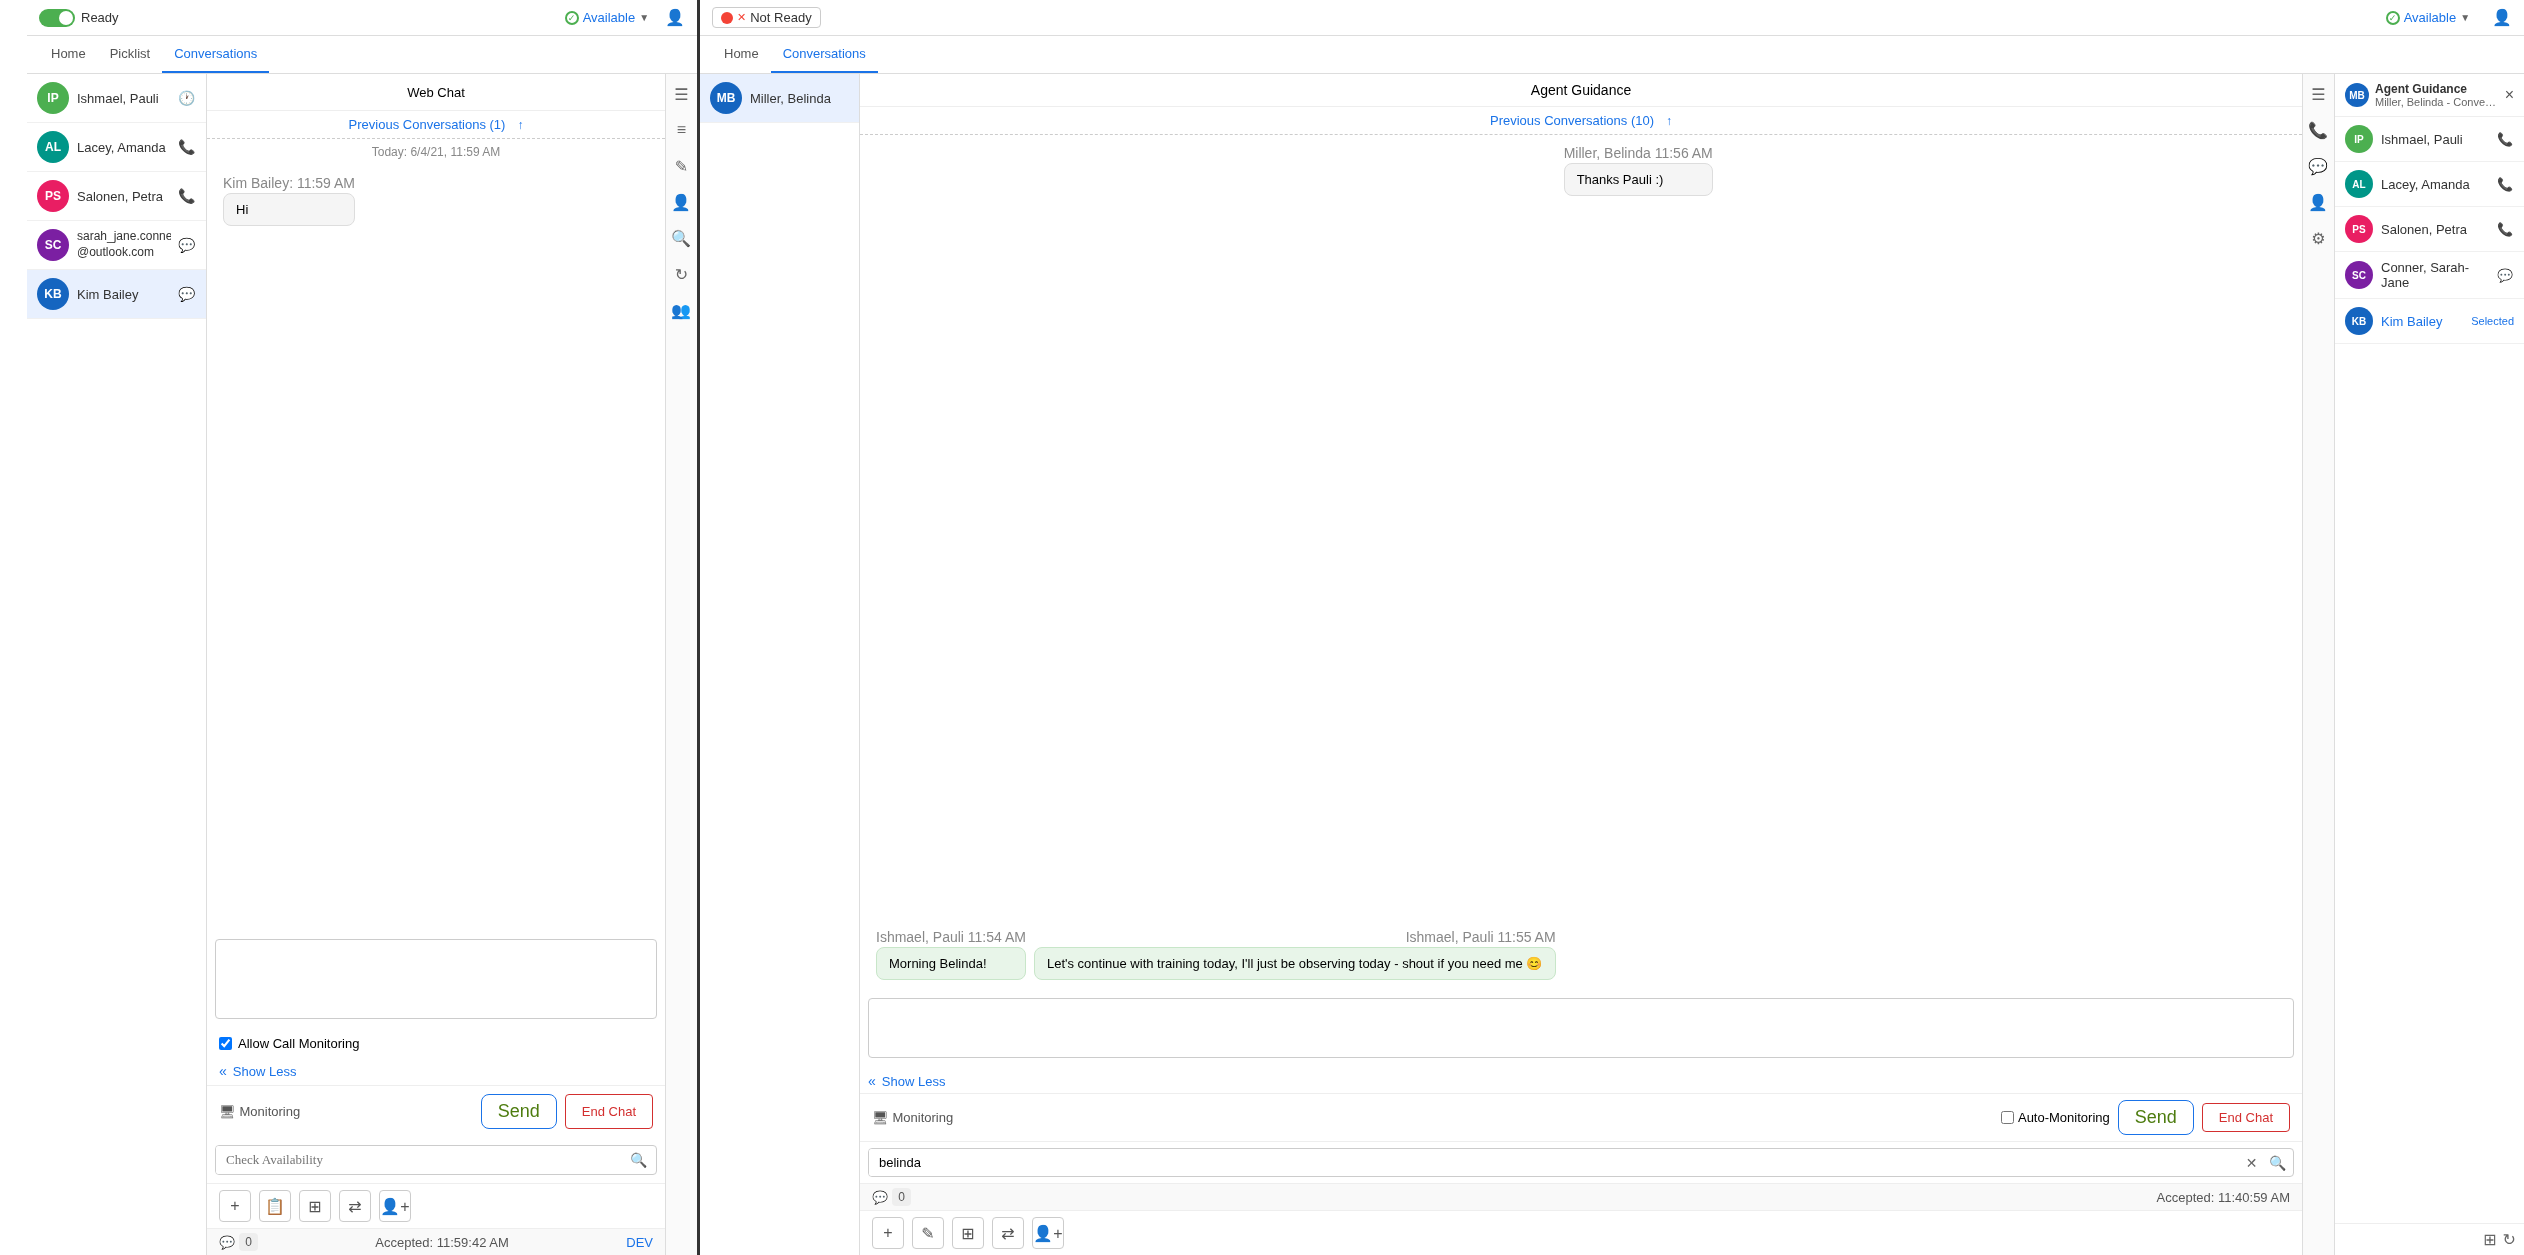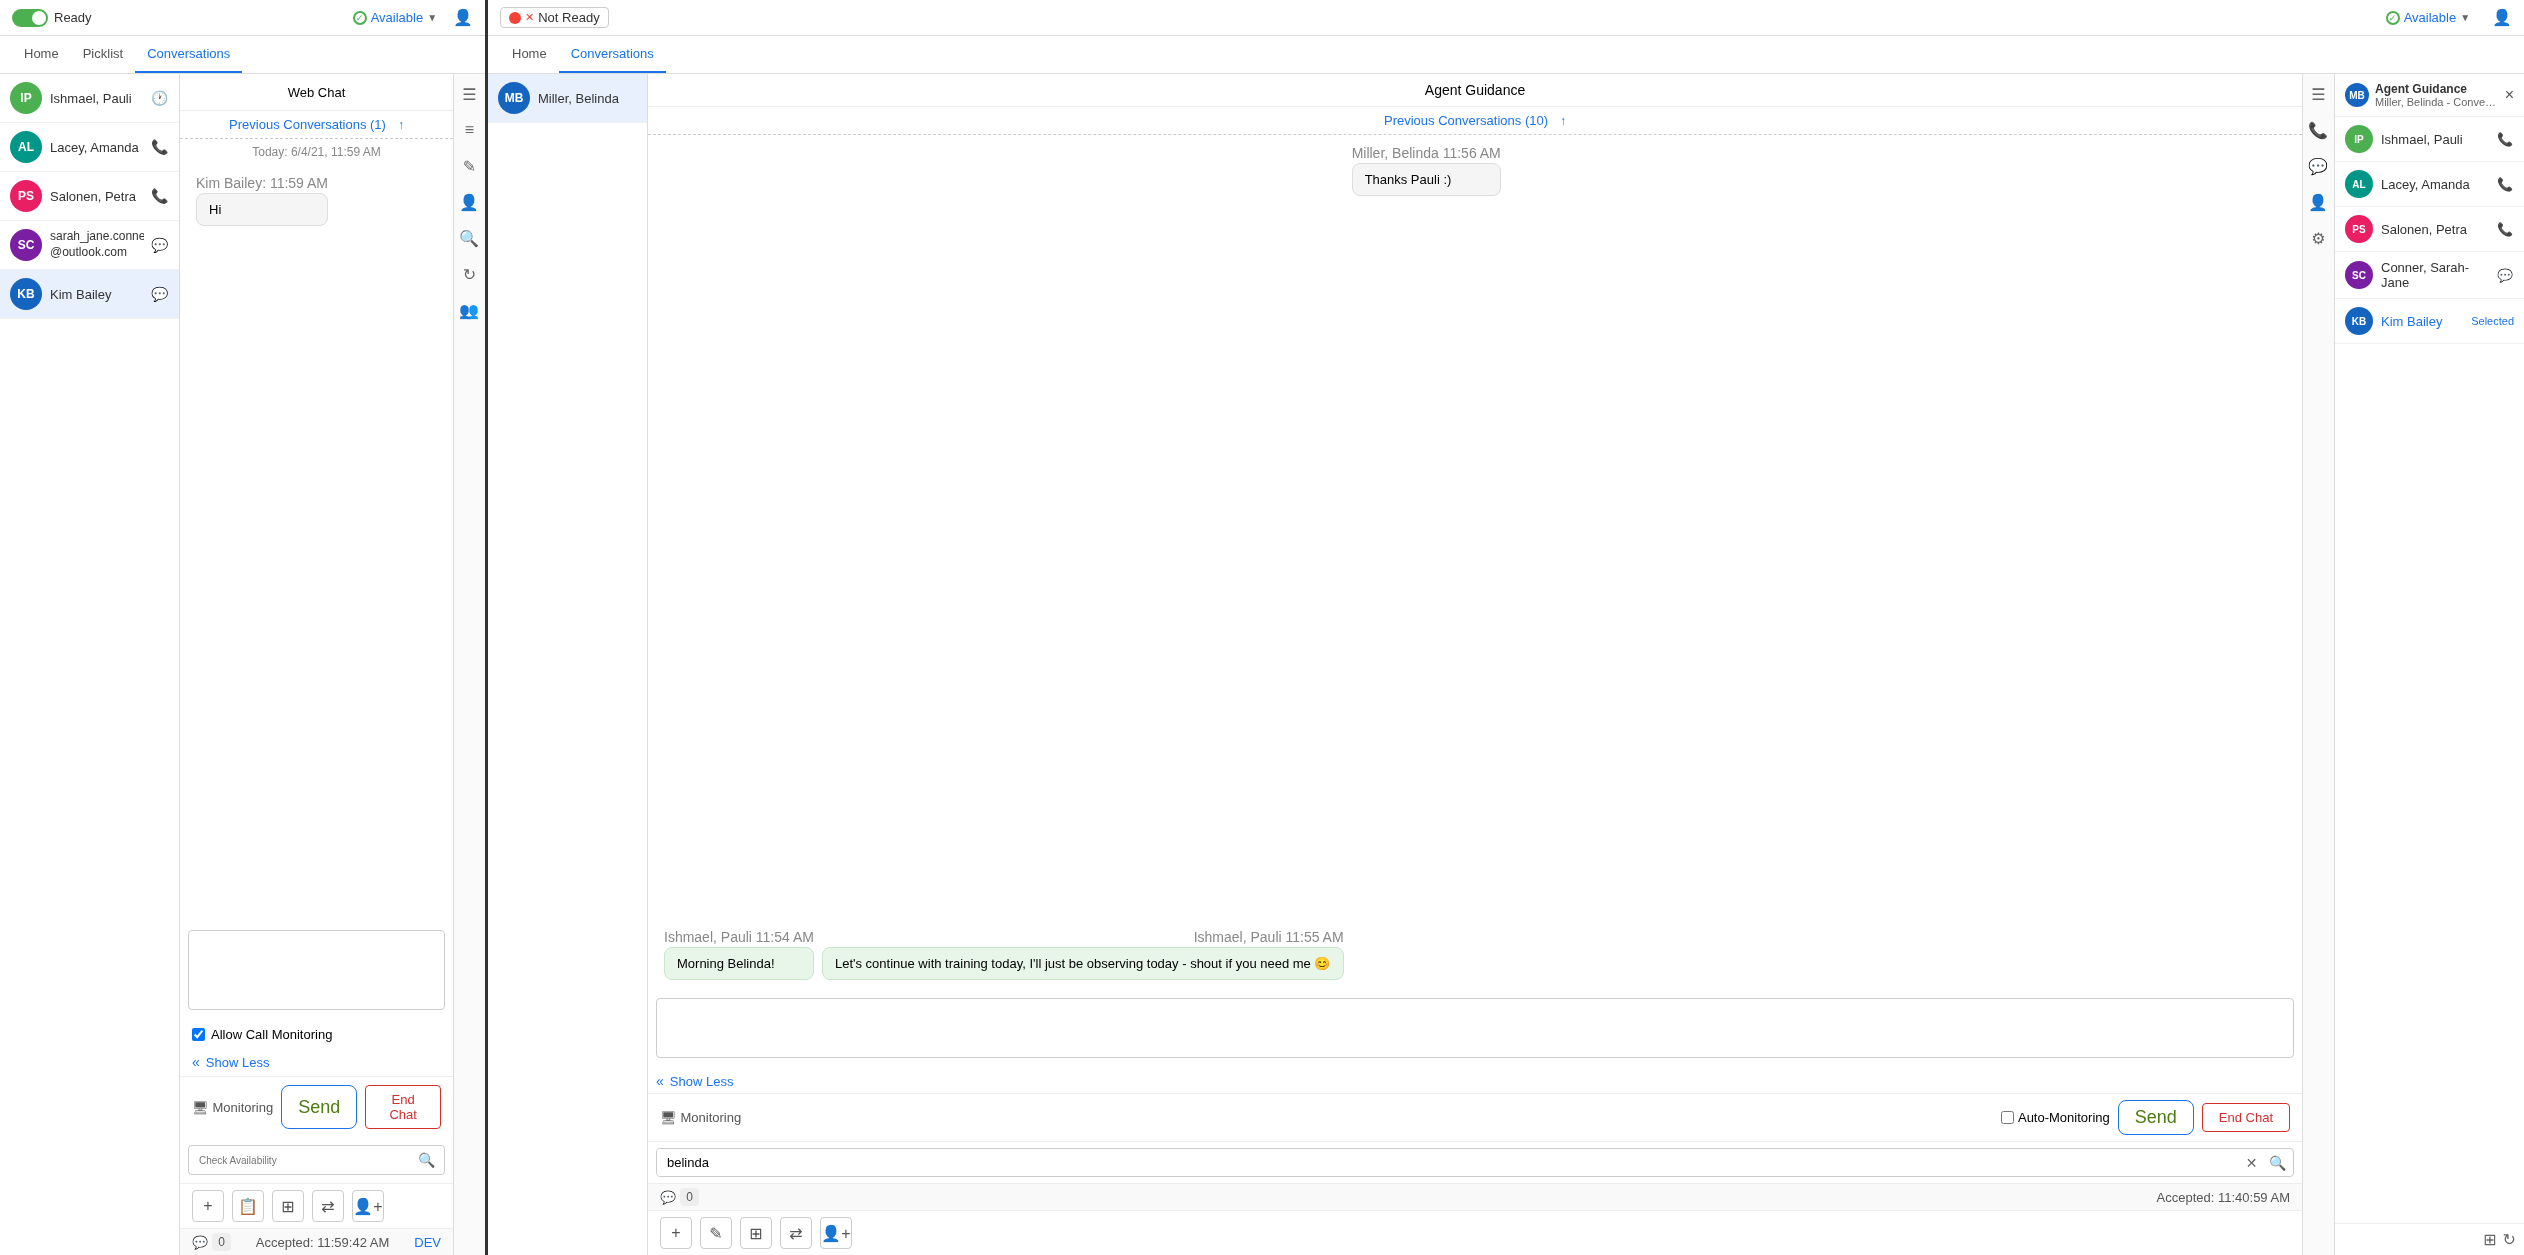--- a/index.html
+++ b/index.html
@@ -1,21 +1,21 @@
 <!DOCTYPE html>
 <html><head>
   <meta charset="utf-8">
   <style>
     * { box-sizing: border-box; margin: 0; padding: 0; font-family: Arial, sans-serif; font-size: 13px; }
     body { width: 2524px; height: 1255px; overflow: hidden; background: #f0f0f0; display: flex; flex-direction: column; }
 
     .main-container { display: flex; flex: 1; height: 100%; overflow: hidden; }
 
     
-    .left-panel { width: 488px; display: flex; flex-direction: column; background: #fff; border-right: 3px solid #333; }
+    .left-panel { width: 700px; display: flex; flex-direction: column; background: #fff; border-right: 3px solid #333; padding-left: 27px; }
     .left-header { height: 36px; background: #fff; border-bottom: 1px solid #ddd; display: flex; align-items: center; padding: 0 12px; gap: 16px; }
     .status-toggle { display: flex; align-items: center; gap: 6px; }
     .toggle-switch { width: 36px; height: 18px; background: #4caf50; border-radius: 9px; position: relative; }
     .toggle-switch::after { content: ''; position: absolute; right: 2px; top: 2px; width: 14px; height: 14px; background: #fff; border-radius: 50%; }
     .status-text { font-size: 13px; font-weight: 500; color: #333; }
     .left-header-right { margin-left: auto; display: flex; align-items: center; }
     .available-btn { display: flex; align-items: center; gap: 4px; color: #1a73e8; font-size: 13px; cursor: pointer; }
     .available-icon { width: 14px; height: 14px; border: 2px solid #4caf50; border-radius: 50%; display: flex; align-items: center; justify-content: center; }
     .available-icon::after { content: '✓'; font-size: 9px; color: #4caf50; }
     .person-icon { margin-left: 16px; font-size: 16px; color: #666; cursor: pointer; }
@@ -53,21 +53,21 @@
     .monitoring-label { display: flex; align-items: center; gap: 4px; font-size: 12px; color: #555; }
     .chat-footer-right { margin-left: auto; display: flex; gap: 8px; }
     .btn-send { background: #fff; border: 1px solid #1a73e8; color: #4d7c0f; padding: 6px 16px; border-radius: 8px; cursor: pointer; font-size: 18px; }
     .btn-end { background: #fff; border: 1px solid #d32f2f; color: #d32f2f; padding: 6px 16px; border-radius: 4px; cursor: pointer; font-size: 13px; }
 
     .allow-monitoring { padding: 6px 12px; display: flex; align-items: center; gap: 6px; font-size: 13px; }
     .show-less { padding: 6px 12px; display: flex; align-items: center; gap: 6px; font-size: 13px; color: #1a73e8; cursor: pointer; }
 
     .check-availability { padding: 8px; }
     .check-avail-input-wrap { display: flex; align-items: center; border: 1px solid #ccc; border-radius: 4px; overflow: hidden; }
-    .check-avail-input { flex: 1; border: none; padding: 6px 10px; font-size: 10px; outline: none; }
+    .check-avail-input { flex: 1; border: none; padding: 6px 10px; font-size: 13px; outline: none; font-family: Liberation Serif, serif; }
     .check-avail-icon { padding: 6px 8px; color: #666; font-size: 14px; }
 
     .bottom-toolbar { display: flex; align-items: center; padding: 6px 12px; gap: 8px; border-top: 1px solid #eee; }
     .tool-btn { width: 32px; height: 32px; border: 1px solid #ccc; background: #fff; border-radius: 4px; cursor: pointer; display: flex; align-items: center; justify-content: center; font-size: 16px; color: #555; }
     .bottom-status { display: flex; justify-content: space-between; align-items: center; padding: 4px 12px; font-size: 12px; color: #555; border-top: 1px solid #eee; background: #f9f9f9; }
     .status-left { display: flex; align-items: center; gap: 4px; }
     .status-badge { background: #eee; border-radius: 4px; padding: 2px 6px; font-size: 12px; }
 
     
     .right-panel { flex: 1; display: flex; flex-direction: column; background: #fff; }

